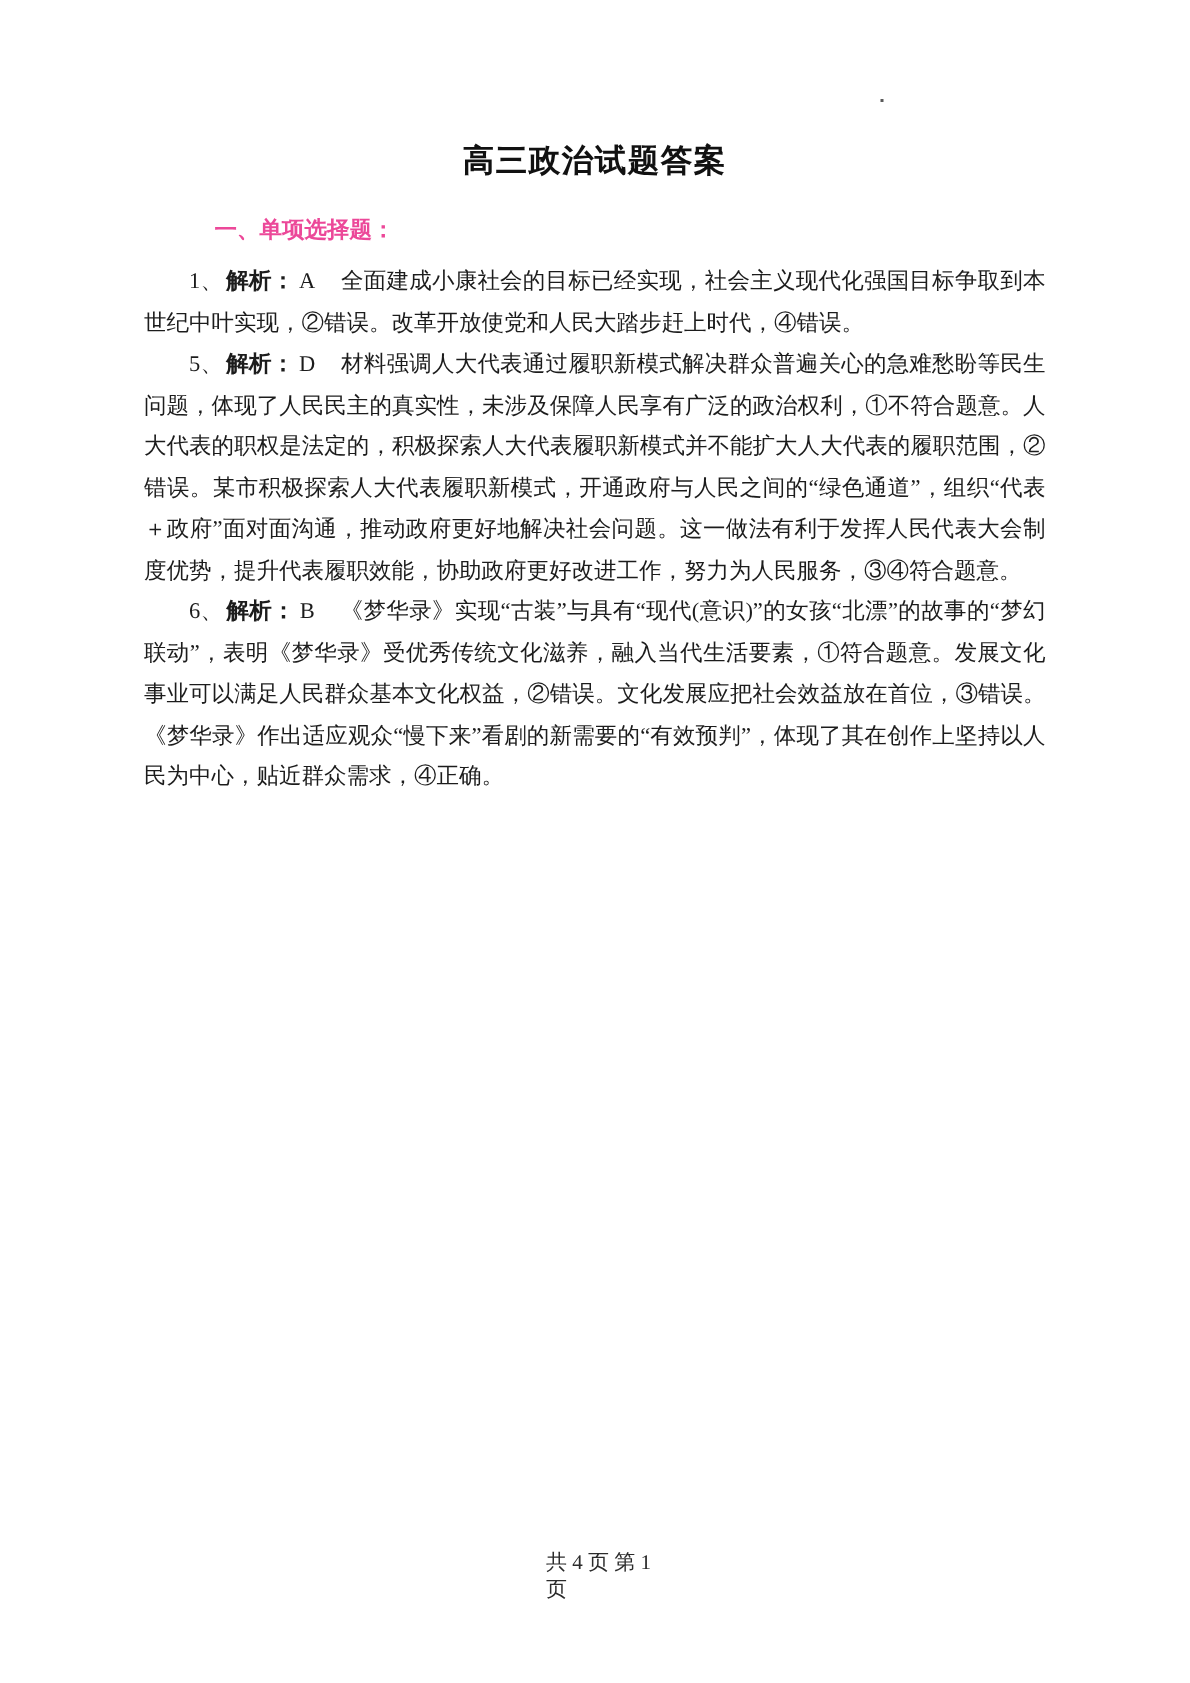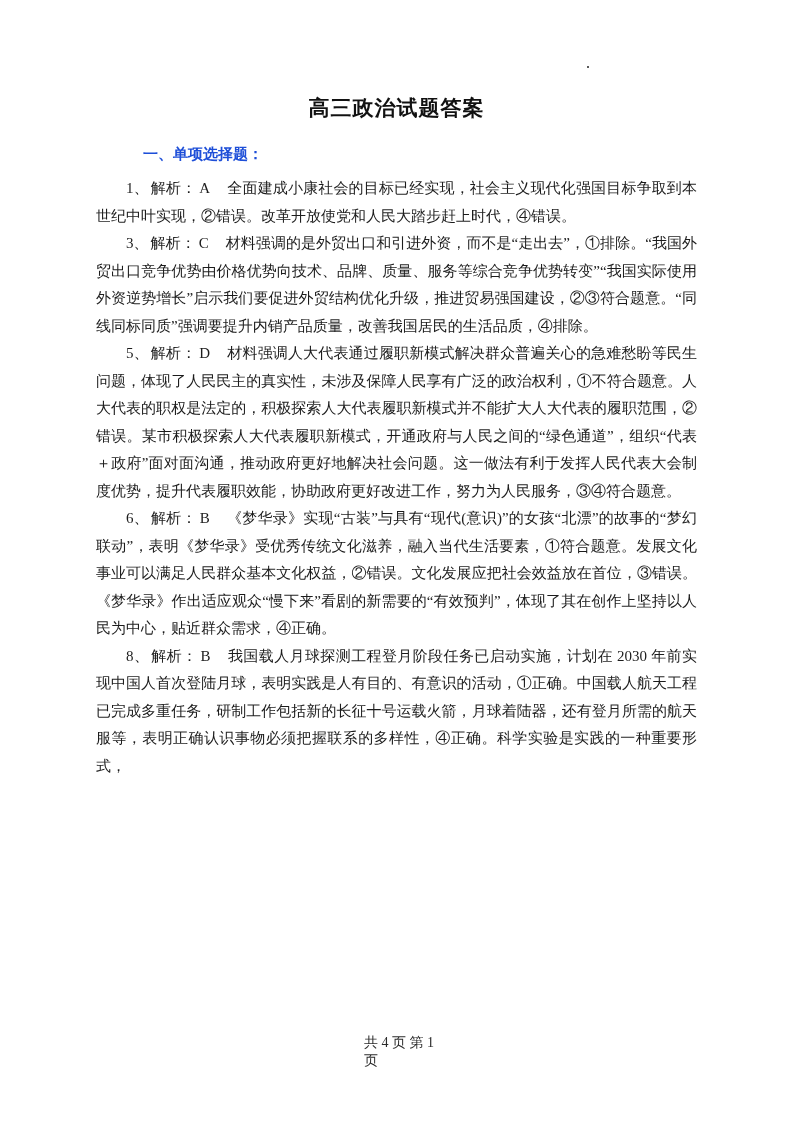--- a/index.html
+++ b/index.html
@@ -41,38 +41,38 @@
     letter-spacing: 1px;
     margin: 0 0 18px 0;
     color: #111111;
   }
   .section-heading {
     font-size: 15px;
     font-weight: 700;
     line-height: 27px;
     padding-left: 47px;
     margin: 0 0 7px 0;
-    color: #1d4ed8;
+    color: #ec4899;
   }
   .answers {
     width: 601px;
   }
   .para {
     margin: 0;
     font-size: 15px;
     line-height: 27.5px;
     text-align: justify;
     text-justify: inter-ideograph;
     text-indent: 30px;
   }
   .para .num {
     font-weight: 400;
   }
   .para .label {
-    font-weight: 400;
+    font-weight: 700;
     margin-left: 2px;
   }
   .para .ans {
     font-weight: 400;
     margin-left: 3px;
     margin-right: 17px;
   }
   .footer {
     position: absolute;
     left: 364px;
@@ -94,29 +94,27 @@
 
     <h1 class="doc-title">高三政治试题答案</h1>
 
     <div class="section-heading">一、单项选择题：</div>
 
     <div class="answers">
 
       <p class="para"><span class="num">1、</span><span class="label">解析：</span><span class="ans">A</span><span class="body-text">全面建成小康社会的目标已经实现，社会主义现代化强国目标争取到本世纪中叶实现，②错误。改革开放使党和人民大踏步赶上时代，④错误。</span></p>
 
 
-      <p class="para"><span class="num">3、</span><span class="label">解析：</span><span class="ans">C</span><span class="body-text">材料强调的是外贸出口和引进外资，而不是“走出去”，①排除。“我国外贸出口竞争优势由价格优势向技术、品牌、质量、服务等综合竞争优势转变”“我国实际使用外资逆势增长”启示我们要促进外贸结构优化升级，推进贸易强国建设，②③符合题意。“同线同标同质”强调要提升内销产品质量，改善我国居民的生活品质，④排除。</span></p>
 
 
       <p class="para"><span class="num">5、</span><span class="label">解析：</span><span class="ans">D</span><span class="body-text">材料强调人大代表通过履职新模式解决群众普遍关心的急难愁盼等民生问题，体现了人民民主的真实性，未涉及保障人民享有广泛的政治权利，①不符合题意。人大代表的职权是法定的，积极探索人大代表履职新模式并不能扩大人大代表的履职范围，②错误。某市积极探索人大代表履职新模式，开通政府与人民之间的“绿色通道”，组织“代表＋政府”面对面沟通，推动政府更好地解决社会问题。这一做法有利于发挥人民代表大会制度优势，提升代表履职效能，协助政府更好改进工作，努力为人民服务，③④符合题意。</span></p>
 
       <p class="para"><span class="num">6、</span><span class="label">解析：</span><span class="ans">B</span><span class="body-text">《梦华录》实现“古装”与具有“现代(意识)”的女孩“北漂”的故事的“梦幻联动”，表明《梦华录》受优秀传统文化滋养，融入当代生活要素，①符合题意。发展文化事业可以满足人民群众基本文化权益，②错误。文化发展应把社会效益放在首位，③错误。《梦华录》作出适应观众“慢下来”看剧的新需要的“有效预判”，体现了其在创作上坚持以人民为中心，贴近群众需求，④正确。</span></p>
 
 
-      <p class="para"><span class="num">8、</span><span class="label">解析：</span><span class="ans">B</span><span class="body-text">我国载人月球探测工程登月阶段任务已启动实施，计划在 2030 年前实现中国人首次登陆月球，表明实践是人有目的、有意识的活动，①正确。中国载人航天工程已完成多重任务，研制工作包括新的长征十号运载火箭，月球着陆器，还有登月所需的航天服等，表明正确认识事物必须把握联系的多样性，④正确。科学实验是实践的一种重要形式，</span></p>
 
     </div>
   </div>
 
   <div class="footer">
     <div>共 4 页  第 1</div>
     <div>页</div>
   </div>
 
 </div>

